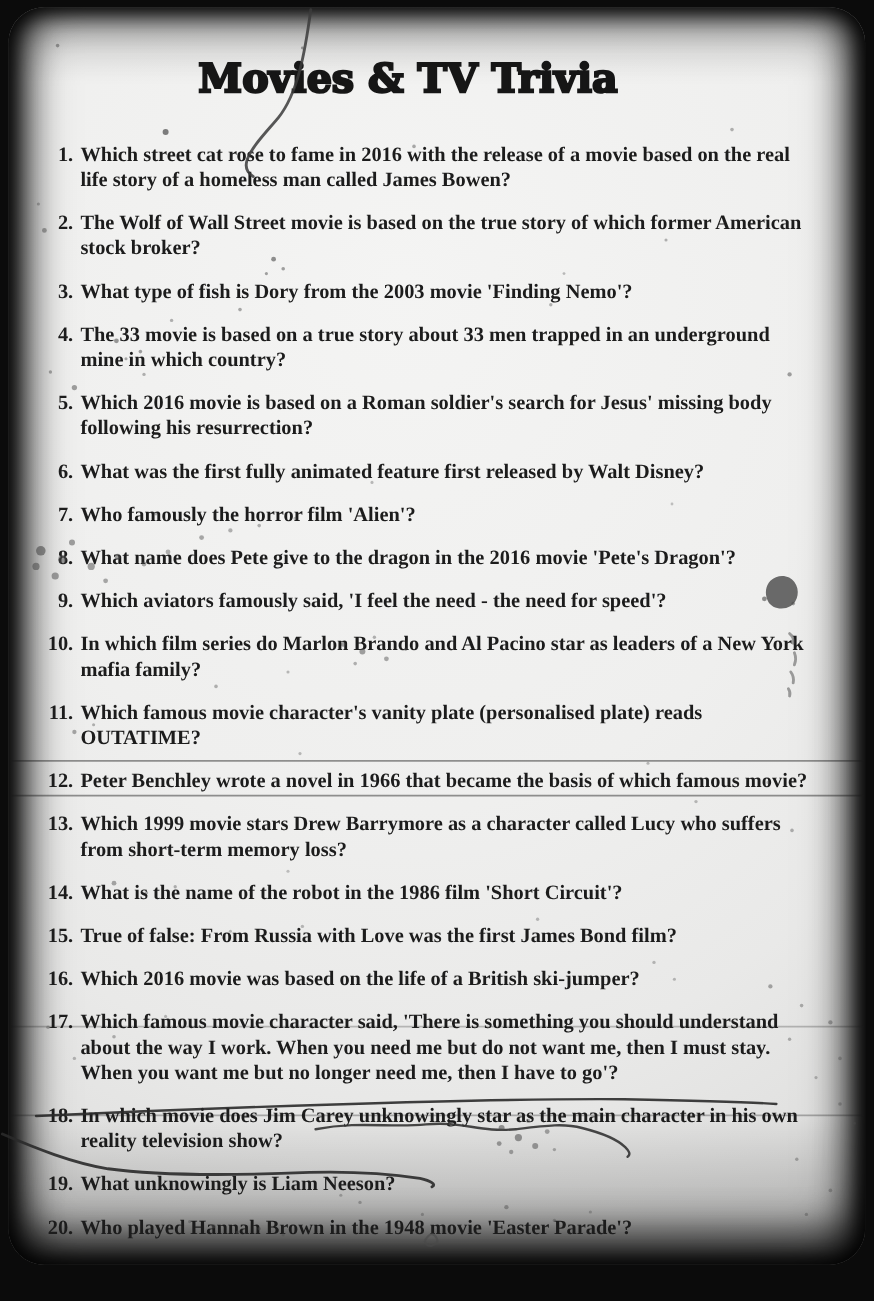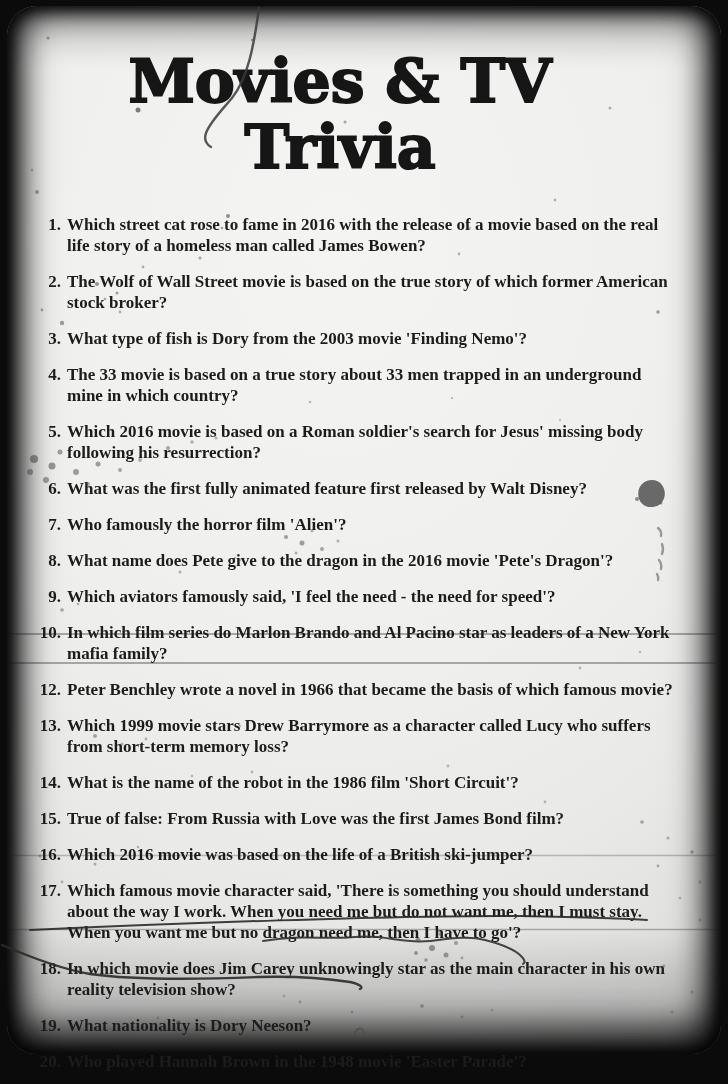--- a/index.html
+++ b/index.html
@@ -32,21 +32,21 @@
     left: 7px; top: 6px;
     width: 714px;
     padding: 42px 40px 0 16px;
     box-sizing: border-box;
   }
   .title {
     margin: 0 24px 34px 0;
     text-align: center;
     font-family: "DejaVu Serif", serif;
     font-weight: 700;
-    font-size: 60px;
+    font-size: 33px;
     line-height: 1.1;
     letter-spacing: 0px;
     color: #161616;
     -webkit-text-stroke: 2px #161616;
   }
   .q {
     display: flex;
     margin-bottom: 15px;
     color: #1c1c1c;
     font-weight: 700;
@@ -109,20 +109,24 @@
   </div>
   <div class="q">
     <span class="q-num">9.</span>
     <span class="q-text">Which aviators famously said, 'I feel the need - the need for speed'?</span>
   </div>
   <div class="q">
     <span class="q-num">10.</span>
     <span class="q-text">In which film series do Marlon Brando and Al Pacino star as leaders of a New York mafia family?</span>
   </div>
   <div class="q">
+    <span class="q-num">11.</span>
+    <span class="q-text">Which famous movie character's vanity plate (personalised plate) reads OUTATIME?</span>
+  </div>
+  <div class="q">
     <span class="q-num">12.</span>
     <span class="q-text">Peter Benchley wrote a novel in 1966 that became the basis of which famous movie?</span>
   </div>
   <div class="q">
     <span class="q-num">13.</span>
     <span class="q-text">Which 1999 movie stars Drew Barrymore as a character called Lucy who suffers from short-term memory loss?</span>
   </div>
   <div class="q">
     <span class="q-num">14.</span>
     <span class="q-text">What is the name of the robot in the 1986 film 'Short Circuit'?</span>
@@ -130,29 +134,29 @@
   <div class="q">
     <span class="q-num">15.</span>
     <span class="q-text">True of false: From Russia with Love was the first James Bond film?</span>
   </div>
   <div class="q">
     <span class="q-num">16.</span>
     <span class="q-text">Which 2016 movie was based on the life of a British ski-jumper?</span>
   </div>
   <div class="q">
     <span class="q-num">17.</span>
-    <span class="q-text">Which famous movie character said, 'There is something you should understand about the way I work. When you need me but do not want me, then I must stay. When you want me but no dragon need me, then I have to go'?</span>
+    <span class="q-text">Which famous movie character said, 'There is something you should understand about the way I work. When you need me but do not want me, then I must stay. When you want me but no longer need me, then I have to go'?</span>
   </div>
   <div class="q">
     <span class="q-num">18.</span>
     <span class="q-text">In which movie does Jim Carey unknowingly star as the main character in his own reality television show?</span>
   </div>
   <div class="q">
     <span class="q-num">19.</span>
-    <span class="q-text">What nationality is Dory Neeson?</span>
+    <span class="q-text">What unknowingly is Liam Neeson?</span>
   </div>
   <div class="q">
     <span class="q-num">20.</span>
     <span class="q-text">Who played Hannah Brown in the 1948 movie 'Easter Parade'?</span>
   </div>
 </div>
 
 <svg class="overlay" width="728" height="1084" viewBox="0 0 728 1084">
 
   <g stroke="#1a1a1a" stroke-width="1.4">

